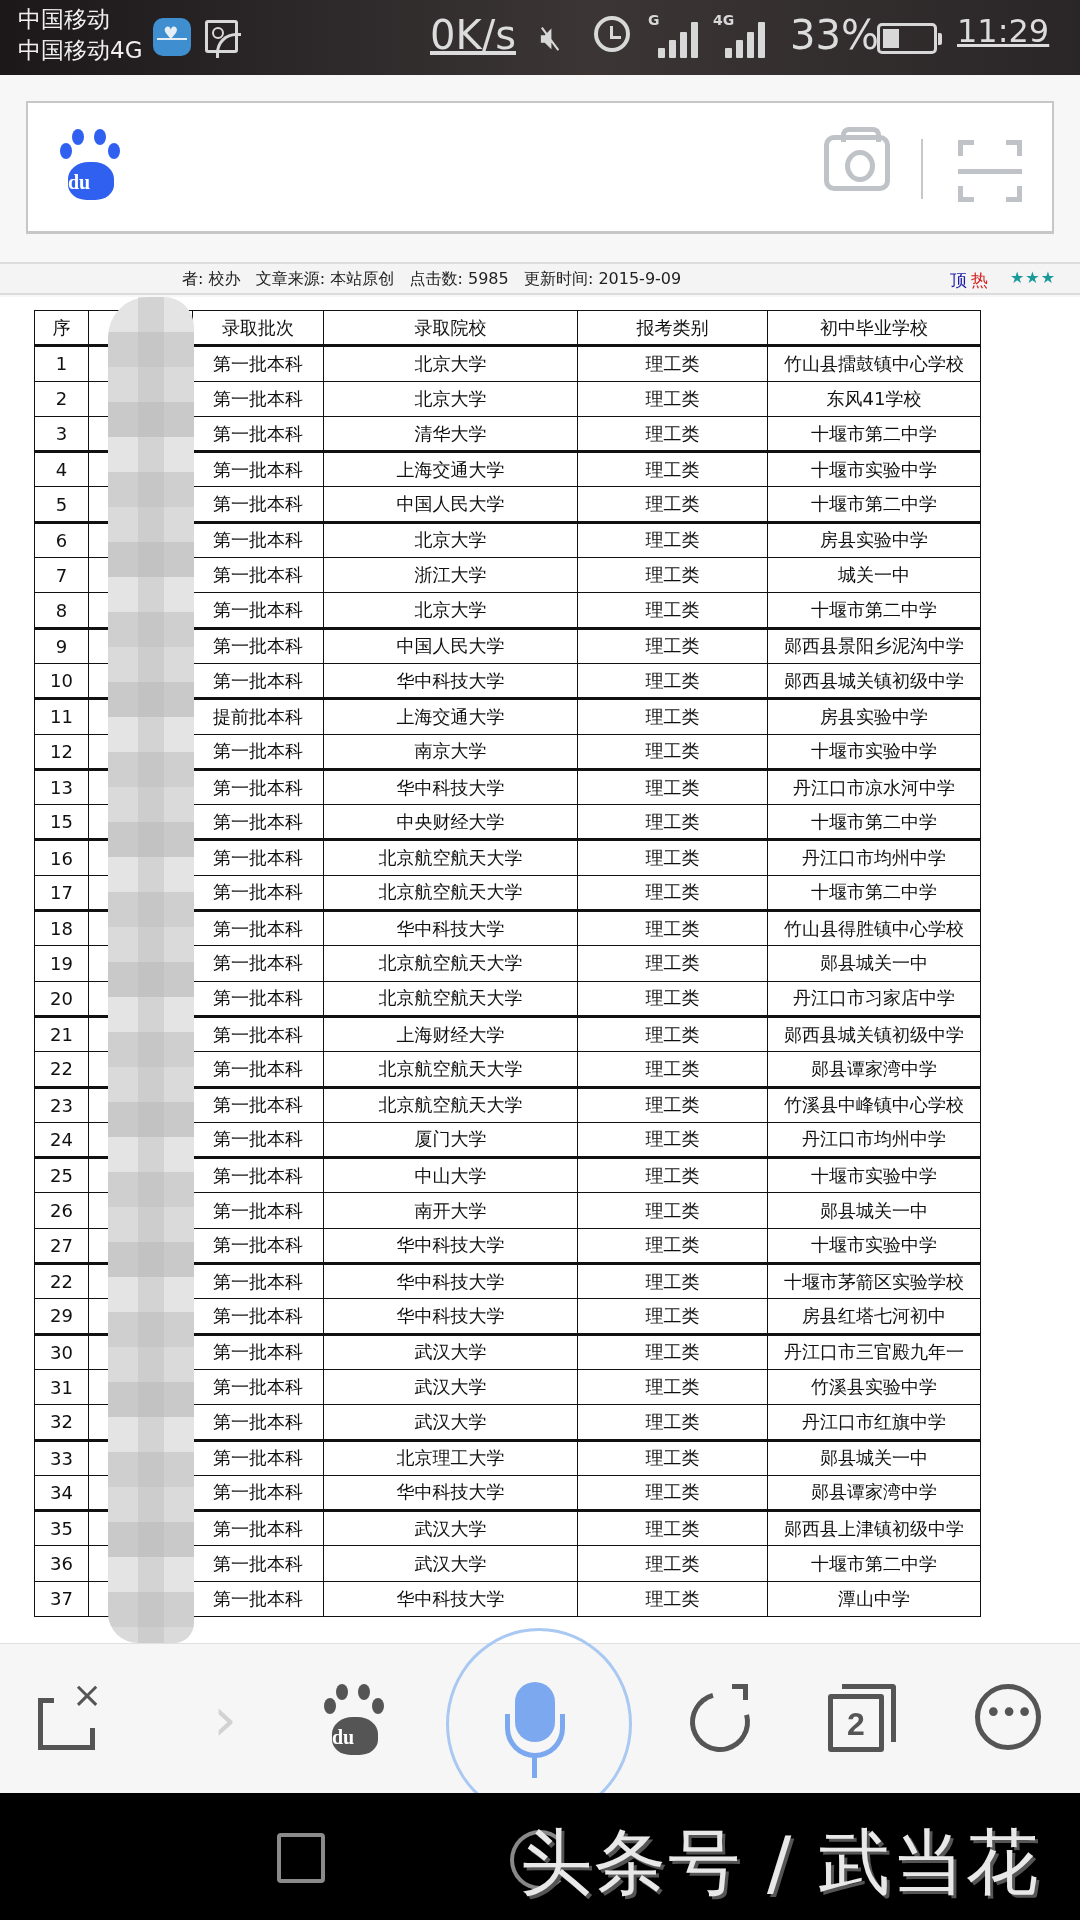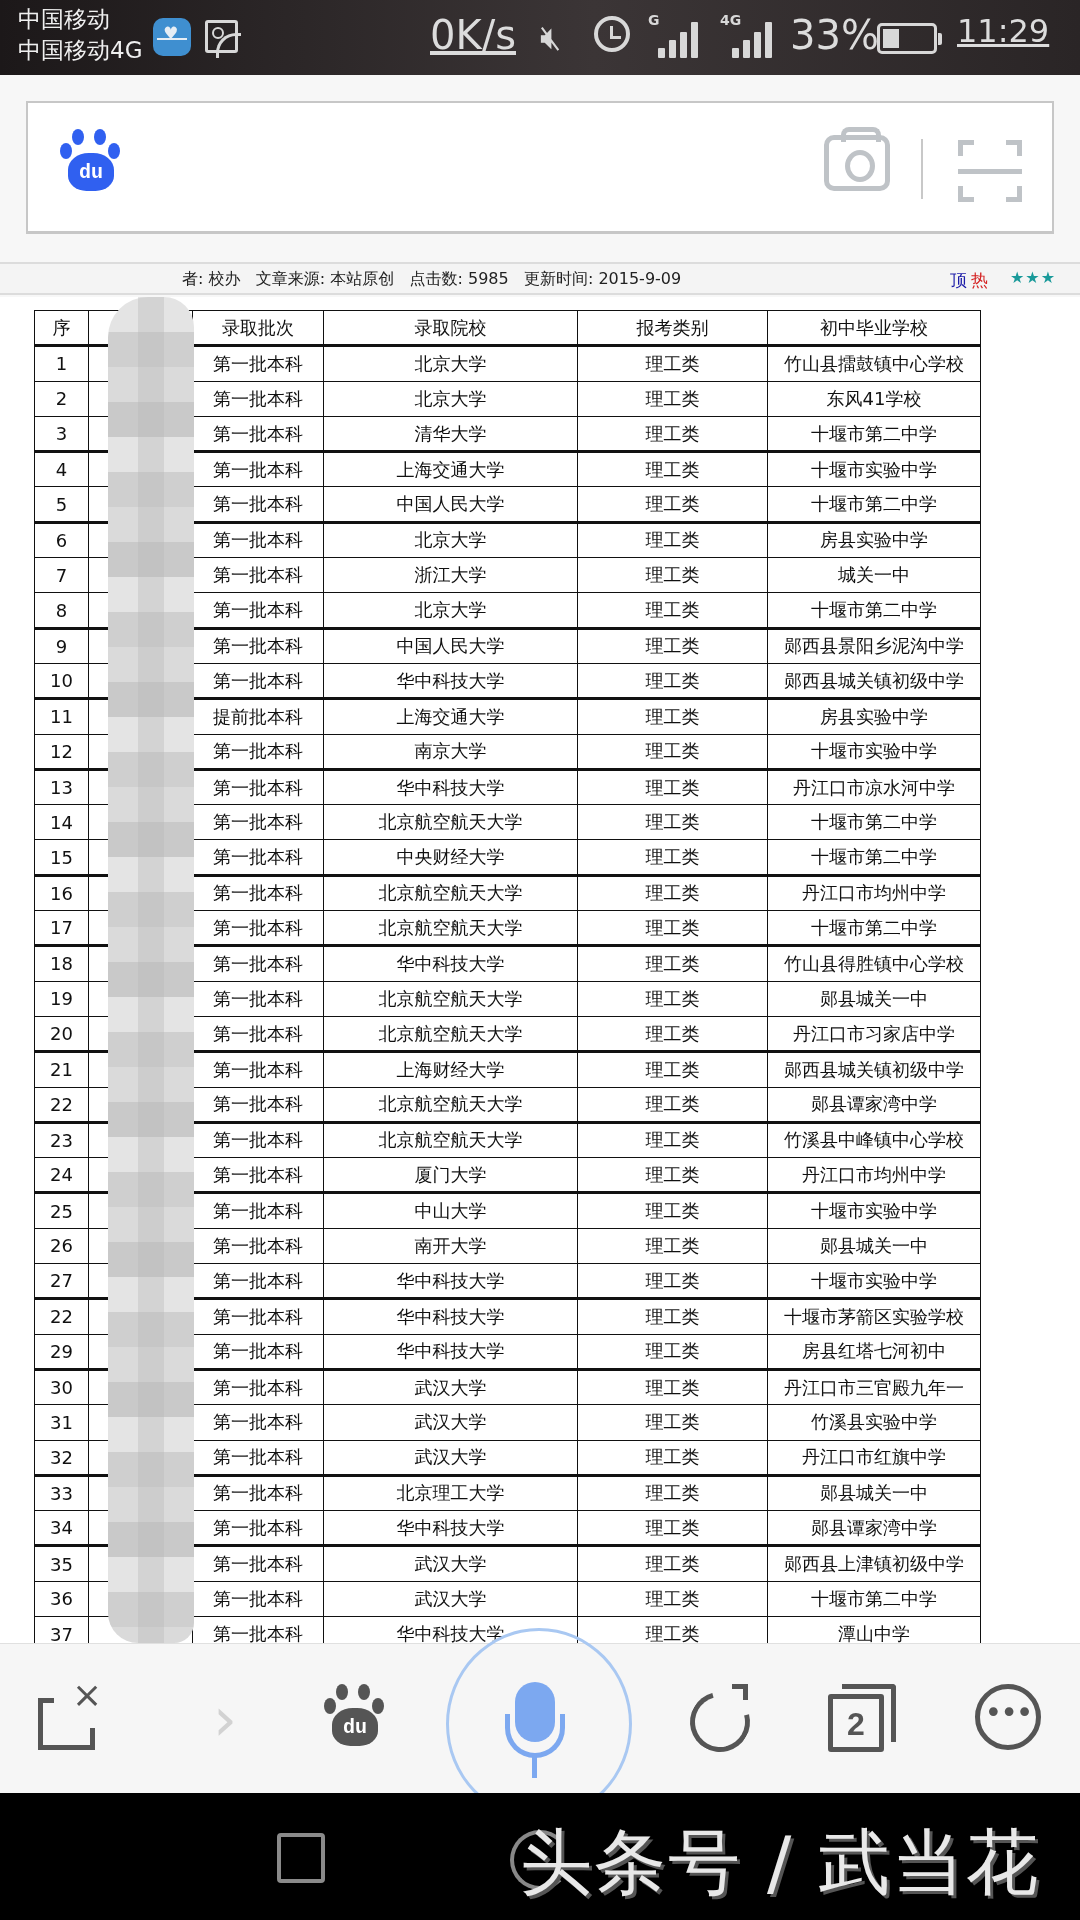--- a/index.html
+++ b/index.html
@@ -22,21 +22,21 @@
   .sb-batt-pct { position:absolute; left:790px; top:12px; font-size:40px; color:#dcdcdc; }
   .sb-battery { position:absolute; left:877px; top:23px; width:60px; height:31px; border:3px solid #d8d8d8; border-radius:5px; }
   .sb-battery::before { content:""; position:absolute; left:3px; top:3px; width:16px; height:19px; background:#d8d8d8; }
   .sb-battery::after { content:""; position:absolute; right:-8px; top:7px; width:4px; height:12px; background:#d8d8d8; border-radius:0 2px 2px 0; }
   .sb-time { position:absolute; left:957px; top:12px; font-size:32px; color:#dcdcdc;text-decoration:underline; }
 
   .search-area { position:absolute; left:0; top:75px; width:1080px; height:187px; background:#f7f7f7; }
   .search-box { position:absolute; left:26px; top:26px; width:1028px; height:133px; background:#fff; border:2px solid #c7c7c7; border-bottom-width:3px; }
   .baidu-logo { position:absolute; left:30px; top:26px; width:66px; height:66px; }
   .paw-toe { position:absolute; background:#3060f0; border-radius:50%; }
-  .paw-pad { position:absolute; left:10px; top:24px; width:46px; height:38px; background:#3060f0; border-radius:45% 45% 40% 40%; color:#fff; font-size:20px; font-weight:bold; text-align:center; line-height:40px; font-family:Liberation Mono, monospace; }
+  .paw-pad { position:absolute; left:10px; top:33px; width:46px; height:38px; background:#3060f0; border-radius:45% 45% 40% 40%; color:#fff; font-size:20px; font-weight:bold; line-height:40px; font-family:Liberation Serif, serif; }
   .camera-icon { position:absolute; left:796px; top:32px; width:66px; height:56px; border:5px solid #bfc3c7; border-radius:10px; }
   .camera-icon::before { content:""; position:absolute; left:12px; top:-13px; width:30px; height:10px; border:5px solid #bfc3c7; border-bottom:none; border-radius:8px 8px 0 0; }
   .camera-icon::after { content:""; position:absolute; left:16px; top:10px; width:20px; height:22px; border:5px solid #bfc3c7; border-radius:50%; }
   .search-divider { position:absolute; left:893px; top:36px; width:2px; height:60px; background:#c8c8c8; }
   .scan-icon { position:absolute; left:930px; top:37px; width:64px; height:62px; }
   .scan-icon .c { position:absolute; width:16px; height:16px; border-color:#bfc3c7; border-style:solid; border-width:0; }
   .scan-icon .tl { left:0; top:0; border-left-width:5px; border-top-width:5px; }
   .scan-icon .tr { right:0; top:0; border-right-width:5px; border-top-width:5px; }
   .scan-icon .bl { left:0; bottom:0; border-left-width:5px; border-bottom-width:5px; }
   .scan-icon .br { right:0; bottom:0; border-right-width:5px; border-bottom-width:5px; }
@@ -103,21 +103,21 @@
   <div class="sb-speed">0K/s</div>
   <div class="sb-mute">🔇︎</div>
   <div class="sb-alarm"></div>
   <div class="sig" style="left:648px;">
     <span class="lbl">G</span>
     <span class="bar" style="left:10px;height:10px;"></span>
     <span class="bar" style="left:21px;height:18px;"></span>
     <span class="bar" style="left:32px;height:26px;"></span>
     <span class="bar" style="left:43px;height:36px;"></span>
   </div>
-  <div class="sig" style="left:713px;margin-left:7px;">
+  <div class="sig" style="left:713px;">
     <span class="lbl">4G</span>
     <span class="bar" style="left:12px;height:10px;"></span>
     <span class="bar" style="left:23px;height:18px;"></span>
     <span class="bar" style="left:34px;height:26px;"></span>
     <span class="bar" style="left:45px;height:36px;"></span>
   </div>
   <div class="sb-batt-pct">33%</div>
   <div class="sb-battery"></div>
   <div class="sb-time">11:29</div>
 </div>
@@ -269,28 +269,20 @@
         </tr>
         <tr class="thick">
           <td>13</td>
           <td></td>
           <td>第一批本科</td>
           <td>华中科技大学</td>
           <td>理工类</td>
           <td>丹江口市凉水河中学</td>
         </tr>
         <tr>
-          <td>14</td>
-          <td></td>
-          <td>第一批本科</td>
-          <td>北京航空航天大学</td>
-          <td>理工类</td>
-          <td>十堰市第二中学</td>
-        </tr>
-        <tr>
           <td>15</td>
           <td></td>
           <td>第一批本科</td>
           <td>中央财经大学</td>
           <td>理工类</td>
           <td>十堰市第二中学</td>
         </tr>
         <tr class="thick">
           <td>16</td>
           <td></td>

